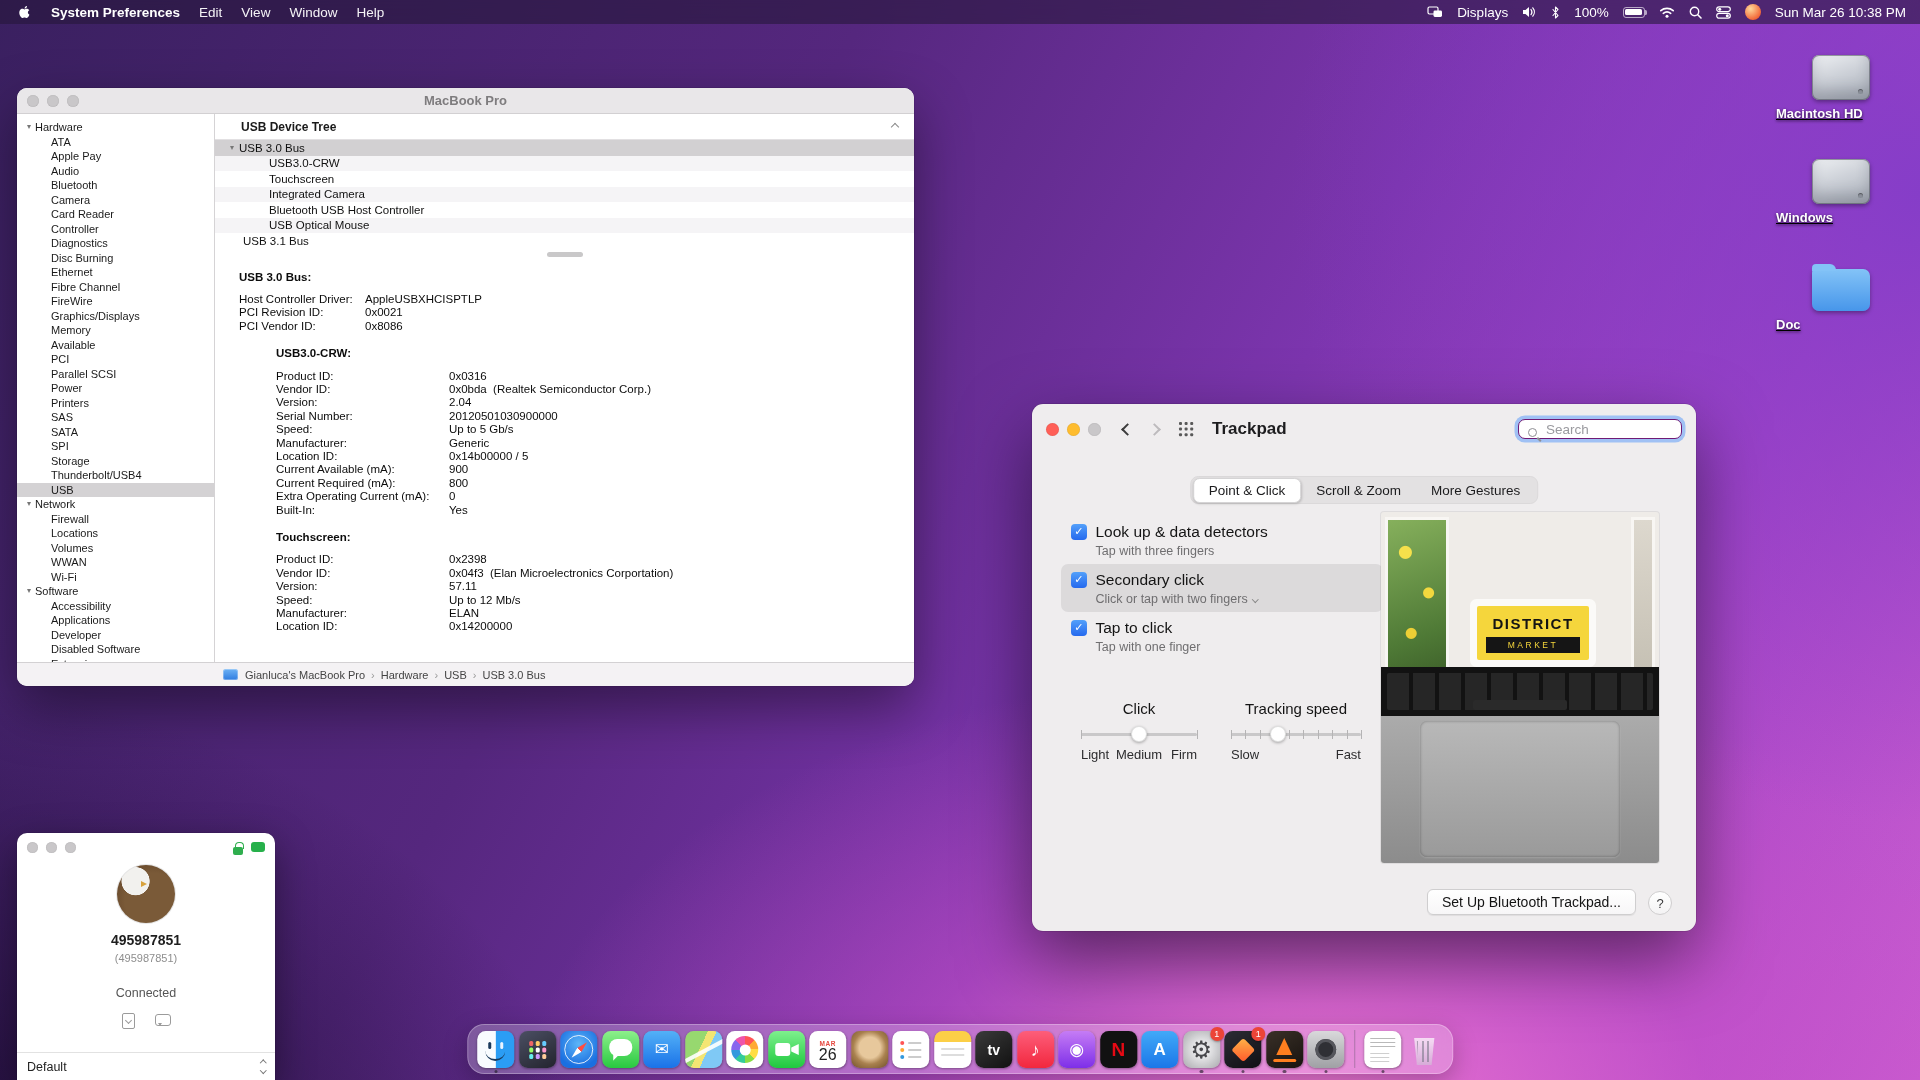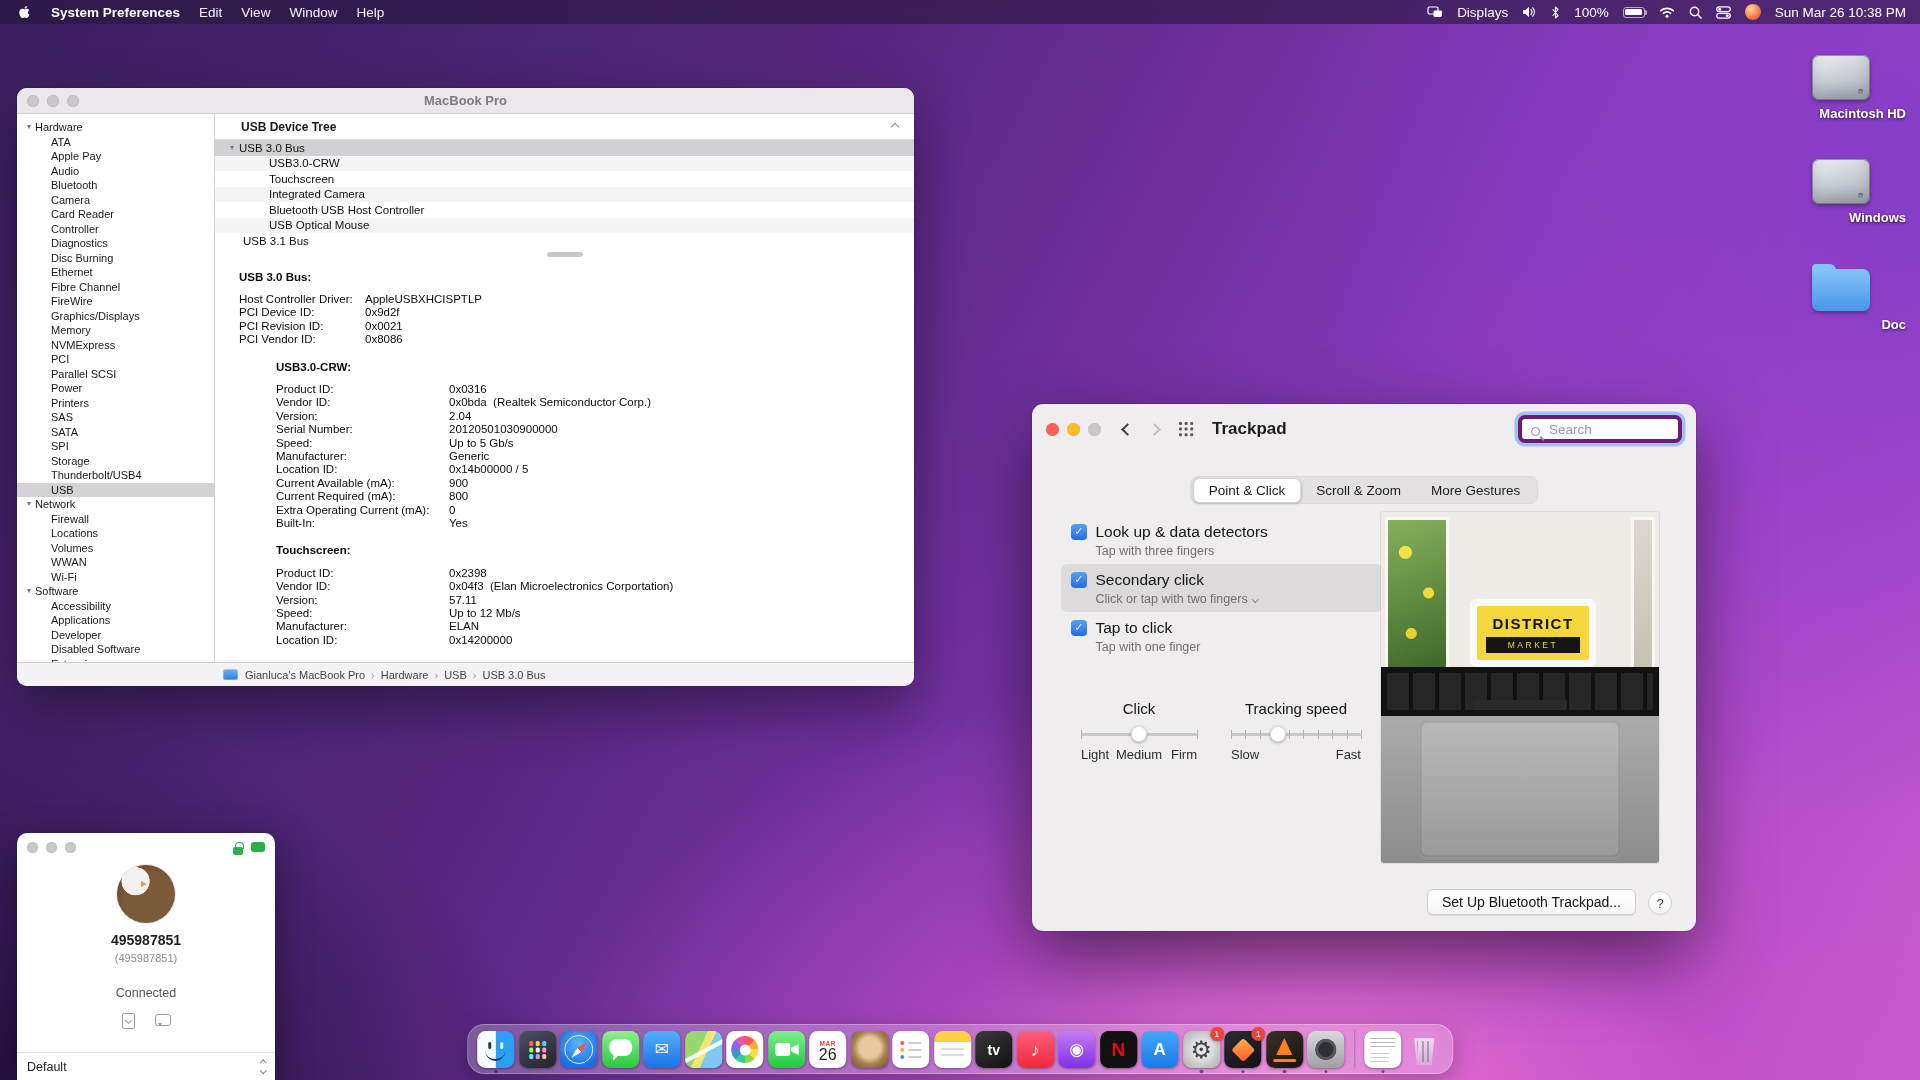--- a/index.html
+++ b/index.html
@@ -81,21 +81,21 @@
 .trackpad{left:1032px;top:404px;width:664px;height:527px;border-radius:11px;background:#efedee;z-index:4;overflow:hidden;
  box-shadow:0 28px 70px rgba(0,0,0,.5),0 0 0 .5px rgba(0,0,0,.18);}
 .tp-toolbar{height:50px;display:flex;align-items:center;padding:0 14px;}
 .nav{margin-left:22px;display:inline-flex;}
 .nav.fwd{margin-left:18px;}
 .grid-icon{margin-left:20px;display:inline-flex;}
 .dots{position:relative;display:inline-block;width:15px;height:15px;}
 .dots::before{content:"";position:absolute;top:0;left:0;width:3.2px;height:3.2px;border-radius:1px;background:#595959;
  box-shadow:5.6px 0 0 #595959,11.2px 0 0 #595959,0 5.6px 0 #595959,5.6px 5.6px 0 #595959,11.2px 5.6px 0 #595959,0 11.2px 0 #595959,5.6px 11.2px 0 #595959,11.2px 11.2px 0 #595959;}
 .tp-title{margin-left:18px;font-size:17px;font-weight:700;color:#1d1d1f;}
-.search{position:relative;margin-left:auto;width:164px;height:28px;background:#fff;border-radius:7px;border:4px solid #701a75;box-shadow:0 0 0 3.5px rgba(64,140,250,.45);}
+.search{position:relative;margin-left:auto;width:164px;height:20px;background:#fff;border-radius:7px;border:1px solid #701a75;box-shadow:0 0 0 3.5px rgba(64,140,250,.45);}
 .search input{position:absolute;inset:0;width:100%;border:none;outline:none;background:transparent;padding:0 8px 0 27px;font-size:13.5px;color:#333;font-family:inherit;}
 .search input::placeholder{color:#9a9a9f;}
 .mag{position:absolute;left:9px;top:8px;width:9px;height:9px;border:1.5px solid #8e8e93;border-radius:50%;}
 .mag::after{content:"";position:absolute;left:8.5px;top:8px;width:5px;height:1.6px;background:#8e8e93;transform:rotate(45deg);transform-origin:0 0;}
 .tp-tabs{position:absolute;top:72px;left:50%;transform:translateX(-50%);display:flex;background:#e3e1e2;border:1px solid #dbd9da;border-radius:8px;padding:1.5px;}
 .seg{padding:4px 15px;font-size:13.5px;color:#1c1c1e;border-radius:6.5px;white-space:nowrap;}
 .seg.sel{background:#fff;border:1px solid #d5d4d5;box-shadow:0 1px 2.5px rgba(0,0,0,.18);margin:-1px 0;}
 .tp-options{position:absolute;left:29px;top:112px;width:322px;}
 .tp-opt{display:flex;align-items:flex-start;gap:9px;padding:6px 10px;border-radius:7px;}
 .tp-opt.hl{background:#dcdadb;}
@@ -155,21 +155,21 @@
 .ph-act.file::before{content:"";position:absolute;left:2px;top:0;width:11px;height:14px;border:1.5px solid #9b9b9b;border-radius:2px;}
 .ph-act.file::after{content:"";position:absolute;left:6px;top:4.5px;width:4px;height:4px;border-left:1.5px solid #9b9b9b;border-bottom:1.5px solid #9b9b9b;transform:rotate(-45deg);}
 .ph-act.msg::before{content:"";position:absolute;left:0;top:1px;width:14px;height:10px;border:1.5px solid #9b9b9b;border-radius:3px;}
 .ph-act.msg::after{content:"";position:absolute;left:3px;bottom:0;border:2.5px solid transparent;border-top:3.5px solid #9b9b9b;}
 .ph-bottom{position:absolute;left:0;right:0;bottom:0;height:28px;border-top:1px solid #e2e2e2;display:flex;align-items:center;justify-content:space-between;padding:0 10px;font-size:12.5px;color:#222;}
 .stepper{display:flex;flex-direction:column;gap:2px;align-items:center;}
 .stepper .chev{width:4.5px;height:4.5px;border-width:1.4px;border-color:#777;}
 
 
 #desktop-icons{position:absolute;right:14px;top:55px;width:130px;z-index:1;display:flex;flex-direction:column;gap:38px;}
-.dicon{text-align:right;}
+.dicon{text-align:left;text-decoration:underline;}
 .dart{position:relative;display:block;}
 .dart.drive{width:58px;height:45px;margin:0 auto;border-radius:7px;background:linear-gradient(160deg,#eef0f3 0%,#cdd1d8 45%,#aab0ba 100%);
  box-shadow:inset 0 0 0 1px rgba(80,85,95,.55),inset 0 -10px 14px rgba(60,65,80,.25),0 2px 4px rgba(0,0,0,.35);}
 .dart.drive::after{content:"";position:absolute;right:7px;bottom:6px;width:5px;height:5px;border-radius:50%;background:#8a8f99;box-shadow:inset 0 1px 1px rgba(0,0,0,.4);}
 .dart.folder{width:58px;height:42px;margin:6px auto 0;border-radius:4px 7px 7px 7px;background:linear-gradient(#83c3f7,#4796ea);box-shadow:0 2px 4px rgba(0,0,0,.35);}
 .dart.folder::before{content:"";position:absolute;left:0;top:-5px;width:24px;height:7px;border-radius:4px 6px 0 0;background:#83c3f7;}
 .dlabel{margin-top:6px;font-size:13px;font-weight:600;color:#fff;text-shadow:0 1px 3px rgba(0,0,0,.75);}
 
 
 #dock{position:absolute;left:50%;bottom:6px;transform:translateX(-50%);z-index:5;display:flex;align-items:flex-end;gap:4.5px;padding:5px 9px;
@@ -345,21 +345,21 @@
           <div class="si-item">Camera</div>
           <div class="si-item">Card Reader</div>
           <div class="si-item">Controller</div>
           <div class="si-item">Diagnostics</div>
           <div class="si-item">Disc Burning</div>
           <div class="si-item">Ethernet</div>
           <div class="si-item">Fibre Channel</div>
           <div class="si-item">FireWire</div>
           <div class="si-item">Graphics/Displays</div>
           <div class="si-item">Memory</div>
-          <div class="si-item">NVMExpress</div>
+          <div class="si-item">Available</div>
           <div class="si-item">PCI</div>
           <div class="si-item">Parallel SCSI</div>
           <div class="si-item">Power</div>
           <div class="si-item">Printers</div>
           <div class="si-item">SAS</div>
           <div class="si-item">SATA</div>
           <div class="si-item">SPI</div>
           <div class="si-item">Storage</div>
           <div class="si-item">Thunderbolt/USB4</div>
           <div class="si-item sel">USB</div>
@@ -413,24 +413,20 @@
           </div>
         <div class="splitter">
             <span class="handle"></span>
           </div>
         <div class="si-details">
             <div class="det-group">
               <div class="det-head">USB 3.0 Bus:</div>
               <div class="det-row">
                 <span class="det-label">Host Controller Driver:</span>
                 <span class="det-value">AppleUSBXHCISPTLP</span>
-              </div>
-              <div class="det-row">
-                <span class="det-label">PCI Device ID:</span>
-                <span class="det-value">0x9d2f</span>
               </div>
               <div class="det-row">
                 <span class="det-label">PCI Revision ID:</span>
                 <span class="det-value">0x0021</span>
               </div>
               <div class="det-row">
                 <span class="det-label">PCI Vendor ID:</span>
                 <span class="det-value">0x8086</span>
               </div>
             </div>

